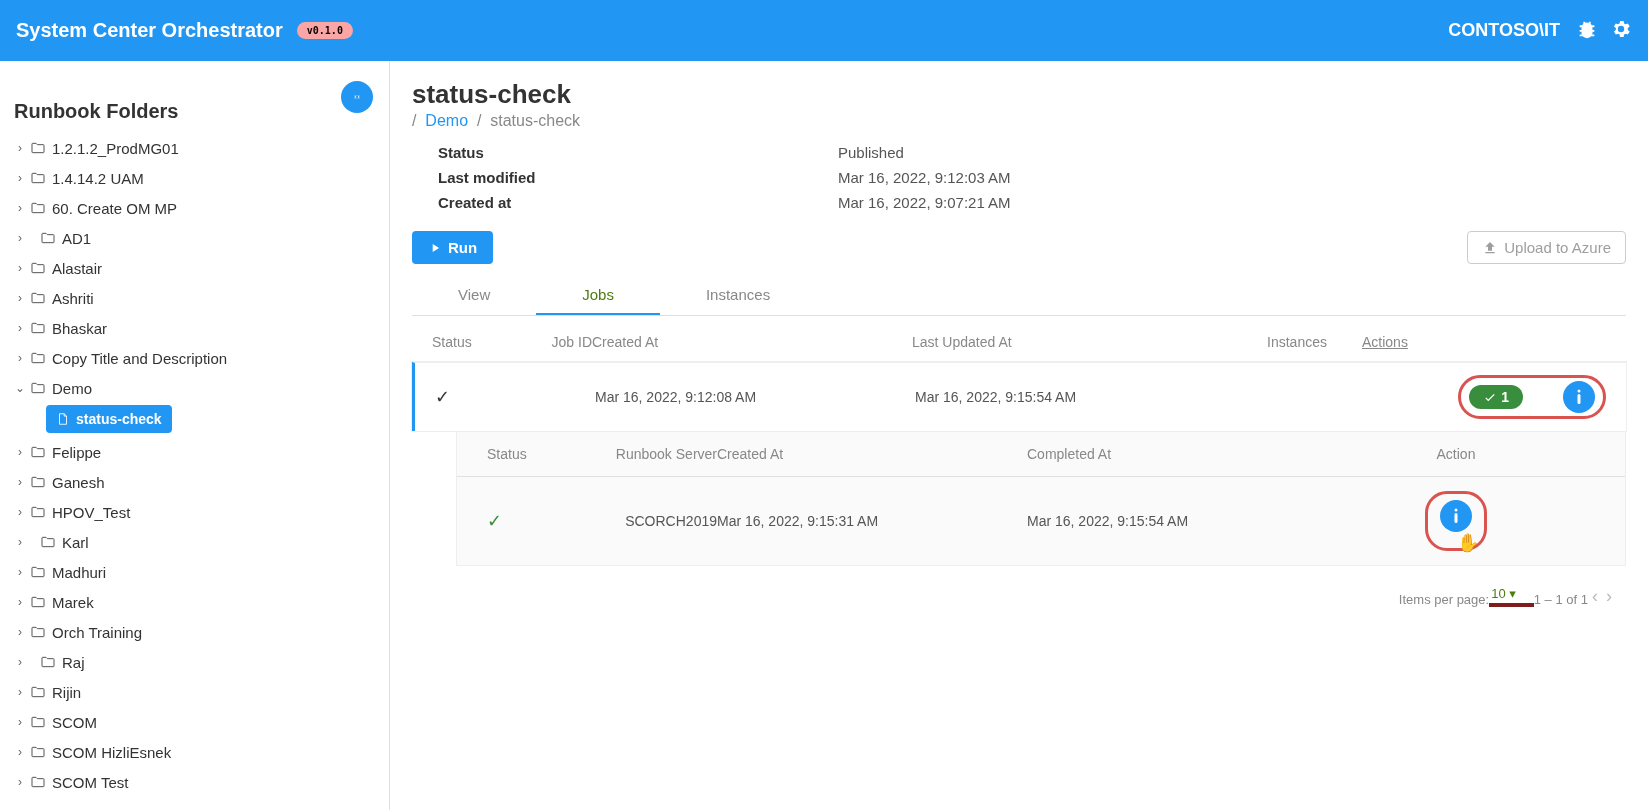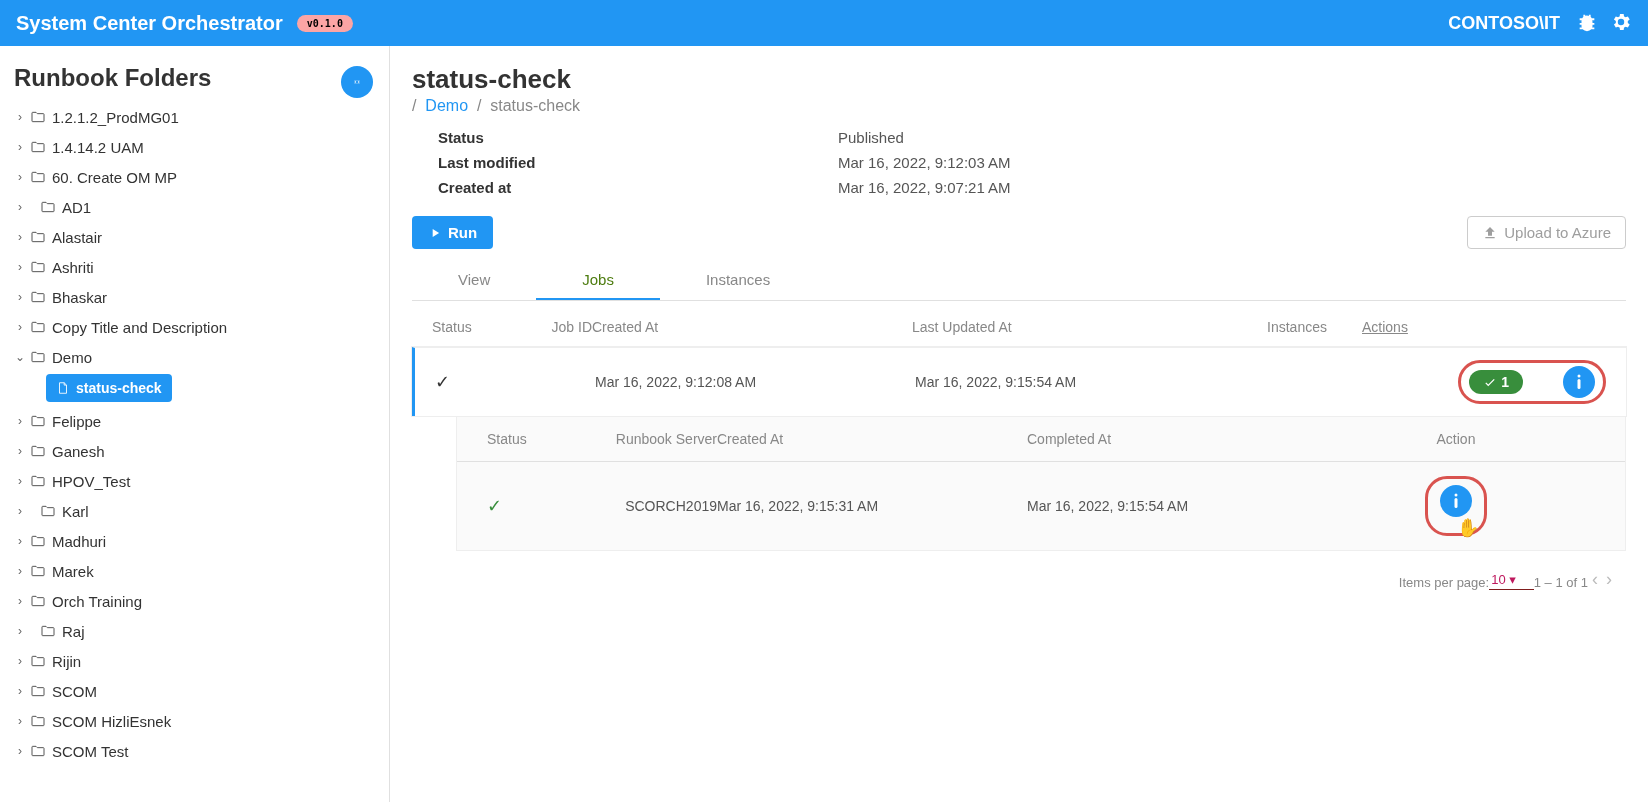--- a/index.html
+++ b/index.html
@@ -1,28 +1,28 @@
 <!DOCTYPE html>
 <html><head>
 <meta charset="utf-8">
 <style>
 * { box-sizing: border-box; margin: 0; padding: 0; }
 body { font-family: "Segoe UI", Arial, sans-serif; font-size: 14px; color: #333; background: #fff; }
-.header { background: #2196f3; color: #fff; height: 46px; display: flex; align-items: center; padding: 0 16px; text-align: right; }
+.header { background: #2196f3; color: #fff; height: 61px; display: flex; align-items: center; padding: 0 16px; text-align: right; }
 .header-title { font-weight: 600; font-size: 20px; margin-right: 14px; }
 .version-badge { background: #fca5a5; color: #000; font-weight: bold; padding: 3px 10px; border-radius: 12px; font-size: 10px; font-family: monospace; }
 .header-spacer { flex: 1; }
 .header-user { font-weight: 600; font-size: 18px; margin-right: 16px; }
 .header-icons { display: flex; align-items: center; gap: 12px; }
 .header-icons svg { width: 22px; height: 22px; fill: #fff; cursor: pointer; }
 
 .layout { display: flex; height: calc(100vh - 54px); }
 .sidebar { width: 390px; border-right: 1px solid #e0e0e0; position: relative; overflow-y: auto; }
 .sidebar-inner { padding: 10px 0 20px 10px; }
-.sidebar-title { font-weight: 700; font-size: 24px; padding: 8px 8px 10px 4px; }
+.sidebar-title { font-weight: 700; font-size: 20px; padding: 8px 8px 10px 4px; margin-top: 21px; }
 .collapse-btn { position: absolute; top: 20px; right: 16px; width: 32px; height: 32px; border-radius: 50%; background: #2196f3; color: #fff; display: flex; align-items: center; justify-content: center; cursor: pointer; }
 .tree-item { display: flex; align-items: center; height: 30px; cursor: pointer; font-size: 15px; color: #333; }
 .tree-chevron { width: 20px; text-align: center; color: #666; font-size: 12px; }
 .tree-icon { margin-right: 6px; display: flex; align-items: center; }
 .tree-icon svg { width: 16px; height: 16px; fill: none; stroke: #555; stroke-width: 1.5; }
 .tree-label { white-space: nowrap; }
 .tree-file-selected { background: #2196f3; color: #fff; border-radius: 4px; padding: 6px 10px; display: inline-flex; align-items: center; font-weight: 600; margin: 2px 0 4px 36px; }
 .tree-file-selected svg { width: 14px; height: 16px; margin-right: 6px; fill: none; stroke: #fff; stroke-width: 1.5; }
 
 .content { flex: 1; overflow-y: auto; padding: 18px 22px; position: relative; }
@@ -67,21 +67,21 @@
 .scol-status { width: 60px; }
 .scol-server { width: 170px; text-align: right; }
 .scol-created { width: 310px; }
 .scol-completed { width: 290px; }
 .scol-action { flex: 1; text-align: center; }
 .green-check { color: #388e3c; font-size: 18px; }
 .rounded-single { border: 3px solid #d9534f; border-radius: 22px; padding: 6px 12px 16px 12px; display: inline-block; position: relative; }
 .cursor-icon { position: absolute; right: 4px; bottom: -6px; font-size: 18px; }
 
 .paginator { display: flex; justify-content: flex-end; align-items: flex-end; color: #888; font-size: 13px; padding: 18px 10px 8px 0; }
-.paginator .pg-select { border: none; border-bottom: 1px solid #7f1d1d; padding: 2px 18px 2px 2px; color: #be185d; background: transparent; }
+.paginator .pg-select { border: none; border-bottom: 4px solid #7f1d1d; padding: 2px 18px 2px 2px; color: #4d7c0f; background: transparent; }
 .paginator .pg-nav { color: #bbb; cursor: pointer; font-size: 18px; padding: 0 4px; }
 
 
 .sidebar::-webkit-scrollbar { width: 10px; }
 .sidebar::-webkit-scrollbar-thumb { background: #bfbfbf; border-radius: 5px; }
 </style>
 </head>
 <body>
 
 <div class="header">

